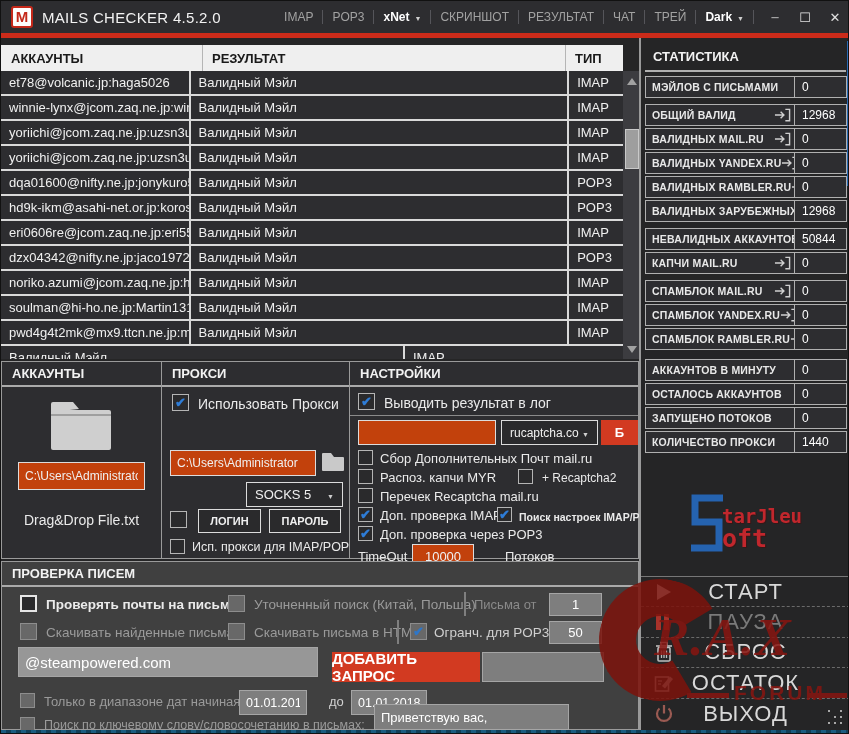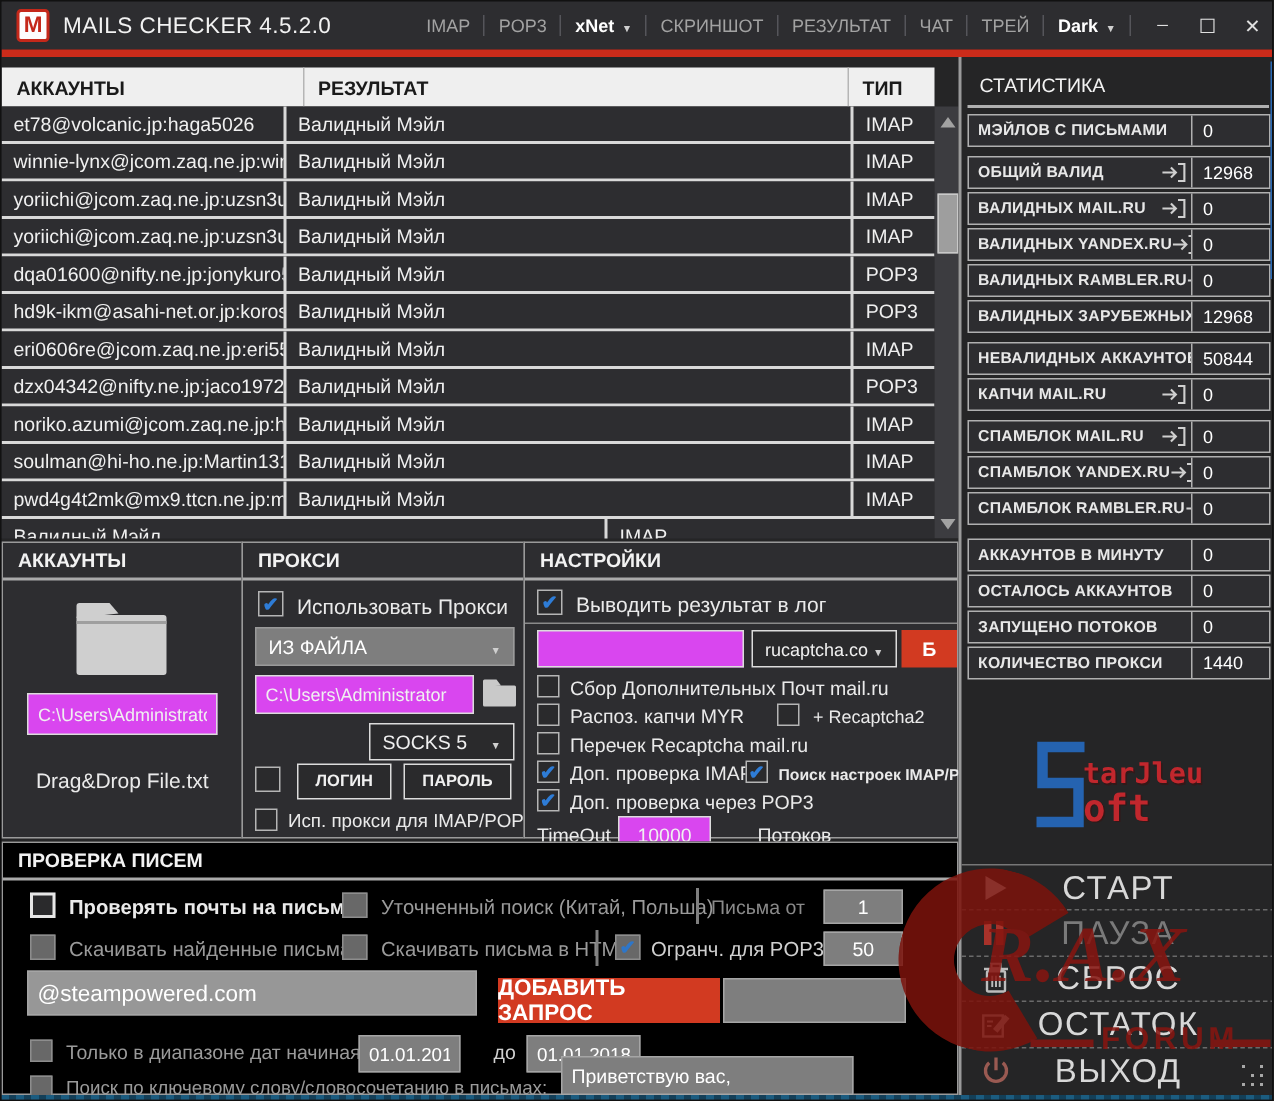--- a/index.html
+++ b/index.html
@@ -49,21 +49,21 @@
   .sthumb{position:absolute;left:2px;top:58px;width:14px;height:40px;background:#9e9e9e;border:1px solid #c9c9c9;}
 
   
   .panel{position:absolute;top:360px;height:198px;background:#2d2d30;border:1px solid #9a9a9a;}
   .panel-h{height:25px;padding:4px 10px 0;font-weight:bold;font-size:13px;color:#f2f2f2;
            border-bottom:2px solid #aaa;}
   .p-acc{left:0;width:161px;}
   .p-proxy{left:160px;width:189px;}
   .p-set{left:348px;width:290px;}
 
-  .field{background:#d946ef;border:1px solid #dcdcdc;color:#f0f0f0;font-size:12px;
+  .field{background:#c2410c;border:1px solid #dcdcdc;color:#f0f0f0;font-size:12px;
          font-family:"Liberation Sans",sans-serif;padding:0 6px;outline:none;}
   .gfield{background:#7e7e7e;border:1px solid #a5a5a5;color:#fff;font-size:13px;
           font-family:"Liberation Sans",sans-serif;padding:0 6px;outline:none;}
   .dd{display:flex;align-items:center;justify-content:space-between;padding:0 8px;font-size:13px;}
   .dd-gray{background:#7e7e7e;color:#fff;border:1px solid #9a9a9a;}
   .dd-dark{background:#2a2a2c;color:#f0f0f0;border:1px solid #dcdcdc;}
   .cb{position:absolute;width:17px;height:17px;background:#2a2a2c;border:1px solid #b5b5b5;
       display:flex;align-items:center;justify-content:center;}
   .cb.small{width:15px;height:15px;}
   .cb.checked::after{content:"✔";color:#2e7cd6;font-size:13px;font-weight:bold;}
@@ -72,27 +72,27 @@
   .cb.hl{border:2px solid #e6e6e6;}
   .lbl{position:absolute;font-size:13px;color:#eaeaea;white-space:nowrap;}
   .lbl.dim{color:#9a9a9a;}
   .btn-dark{position:absolute;background:#2a2a2c;border:1px solid #dcdcdc;color:#f0f0f0;
             font-size:11px;font-weight:bold;display:flex;align-items:center;justify-content:center;}
   .btn-red{background:#d23a21;color:#fff;border:none;font-weight:bold;
            display:flex;align-items:center;justify-content:center;}
   .divider-h{position:absolute;left:0;right:0;height:1px;background:#8a8a8a;}
 
   
-  .letters{position:absolute;left:0;top:560px;width:638px;height:169px;background:#000000;border:1px solid #9a9a9a;}
+  .letters{position:absolute;left:0;top:560px;width:638px;height:169px;background:#404040;border:1px solid #9a9a9a;}
   .vsep{position:absolute;width:2px;background:#7f7f7f;}
 
   
   .right{position:absolute;left:638px;top:37px;width:211px;height:692px;background:#252526;
          border-left:2px solid #9a9a9a;}
-  .stats-title{margin:9px 4px 16px;padding:2px 8px 6px;font-weight:normal;font-size:13px;color:#f2f2f2;
+  .stats-title{margin:9px 4px 16px;padding:2px 8px 6px;font-weight:bold;font-size:13px;color:#f2f2f2;
                border-bottom:2px solid #b0b0b0;}
   .stats-list{position:absolute;left:4px;right:3px;top:38px;}
   .srow{height:22px;margin-bottom:2px;border:1px solid #b0b0b0;display:flex;align-items:center;background:#2d2d30;}
   .srow.gap{margin-top:6px;}
   .srow.biggap{margin-top:9px;}
   .sl{flex:1;padding-left:6px;font-size:10.5px;font-weight:bold;color:#e8e8e8;
       letter-spacing:.2px;white-space:nowrap;overflow:hidden;display:flex;align-items:center;}
   .sic{margin-left:auto;margin-right:3px;flex:none;}
   .sv{width:52px;border-left:1px solid #b0b0b0;height:100%;display:flex;align-items:center;
       padding-left:7px;font-size:12px;color:#fff;}
@@ -256,24 +256,20 @@
       <rect x="3" y="16" width="60" height="2" fill="#9f9f9f"></rect>
     </svg>
     <input class="field" style="position: absolute; left: 16px; top: 100px; width: 127px; height: 28px;" readonly="" value="C:\Users\Administrato">
     <div class="lbl" style="left:0;right:0;top:150px;text-align:center;font-size:14px;position:absolute">Drag&amp;Drop File.txt</div>
   </div>
 
   <div class="panel p-proxy">
     <div class="panel-h">ПРОКСИ</div>
     <div class="cb checked" style="left:10px;top:32px"></div>
     <div class="lbl" style="left:36px;top:34px;font-size:14px">Использовать Прокси</div>
-    <div class="dd dd-gray" style="position:absolute;left:8px;top:56px;width:173px;height:26px">
-      <span>ИЗ ФАЙЛА</span>
-      <span class="caret"></span>
-    </div>
     <input class="field" style="position: absolute; left: 8px; top: 88px; width: 146px; height: 26px;" readonly="" value="C:\Users\Administrator">
     <svg style="position:absolute;left:159px;top:89px" width="24" height="22" viewBox="0 0 24 22">
       <path d="M1 7 V3 a1 1 0 0 1 1-1 H10 l3 4 z" fill="#c9c9c9"></path>
       <rect x="1" y="6" width="22" height="14" rx="1" fill="#c9c9c9"></rect>
     </svg>
     <div class="dd dd-dark" style="position:absolute;left:84px;top:120px;width:97px;height:25px">
       <span>SOCKS 5</span>
       <span class="caret"></span>
     </div>
     <div class="cb" style="left:8px;top:149px"></div>

